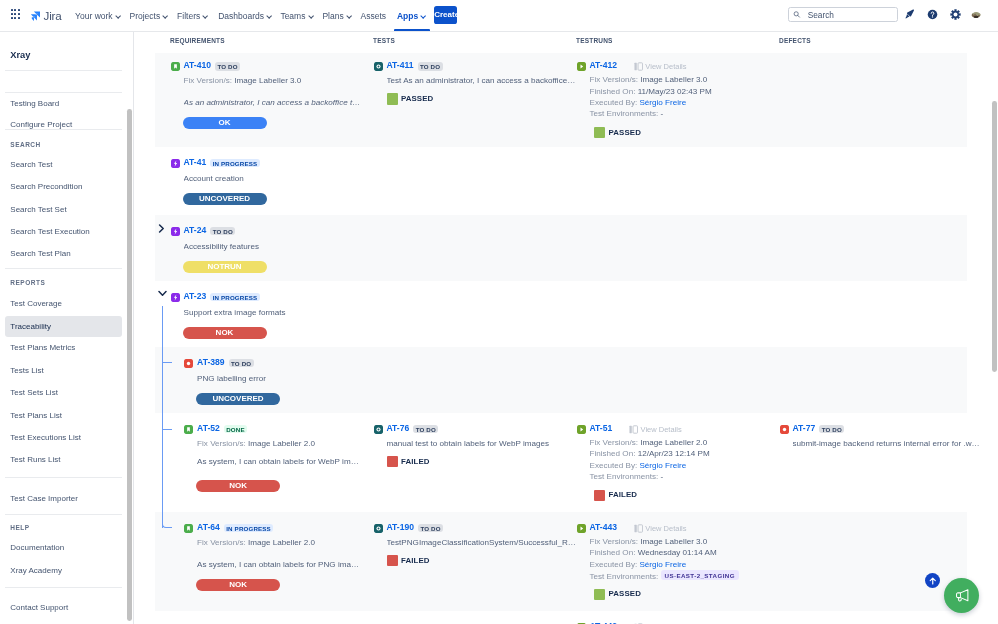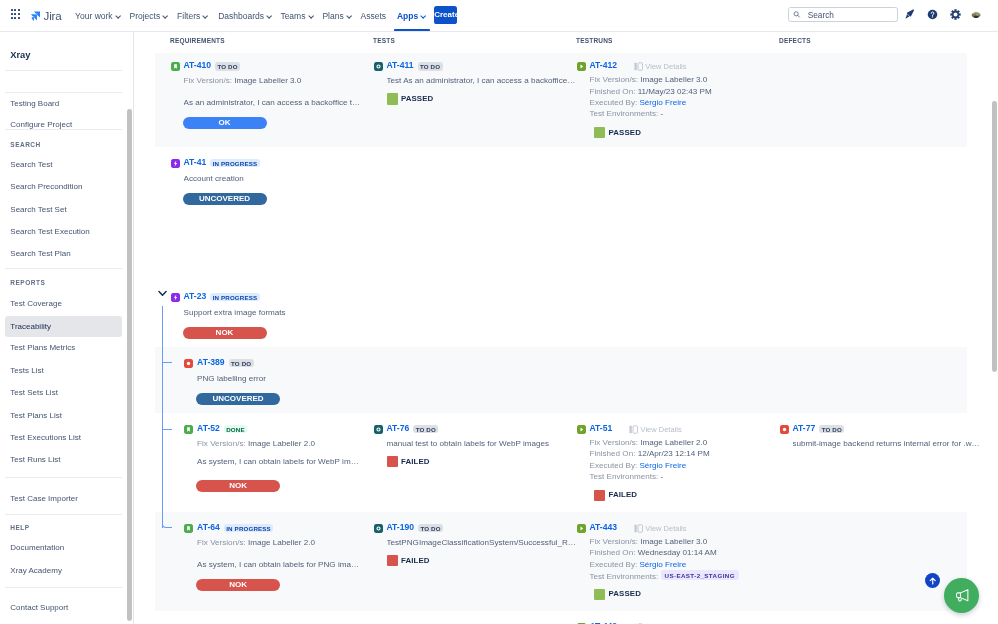--- a/index.html
+++ b/index.html
@@ -272,21 +272,21 @@
                 <rect width="16" height="16" rx="2.6" fill="#4bad4b"></rect>
                 <path d="M5.6 3.9h4.8v8.2L8 9.9l-2.4 2.2z" fill="#fff"></path>
               </svg>
               <a class="issue-key">AT-410</a>
               <span class="status-lozenge ">TO DO</span>
             </div>
           </div>
           <div class="cell" style="left: 28.5px; top: 25px;">
             <div class="field-line">Fix Version/s: <span class="field-val">Image Labeller 3.0</span></div>
           </div>
-          <div class="cell" style="left: 28.5px; top: 47px;">
+          <div class="cell" style="left: 28.5px; top: 47px; font-style: italic;">
             <div class="summary">As an administrator, I can access a backoffice t…</div>
           </div>
           <div class="cell" style="left: 27.5px; top: 67px;"><span class="pill ok">OK</span></div>
           <div class="cell" style="left: 218.5px; top: 11px;">
             <div class="key-line">
               <svg class="ikon" viewBox="0 0 16 16">
                 <rect width="16" height="16" rx="2.6" fill="#176269"></rect>
                 <circle cx="8" cy="8" r="3.6" fill="#fff"></circle>
                 <circle cx="8" cy="8" r="1.7" fill="#176269"></circle>
               </svg>
@@ -341,20 +341,39 @@
               </svg>
               <a class="issue-key">AT-41</a>
               <span class="status-lozenge inprogress">IN PROGRESS</span>
             </div>
           </div>
           <div class="cell" style="left: 28.5px; top: 26px;">
             <div class="summary">Account creation</div>
           </div>
           <div class="cell" style="left: 27.5px; top: 46px;"><span class="pill uncovered">UNCOVERED</span></div>
         </div>
+        <div class="row" style="top: 161.6px; height: 66px;">
+          <div class="cell twisty-cell" style="left: 2.5px; top: 9px;"><span class="twisty-wrap"><svg width="7" height="9" viewBox="0 0 7 9">
+                <path d="M1.6 1 5.2 4.5 1.6 8" fill="none" stroke="#172b4d" stroke-width="1.5" stroke-linecap="round" stroke-linejoin="round"></path>
+              </svg></span></div>
+          <div class="cell" style="left: 15.5px; top: 11px;">
+            <div class="key-line">
+              <svg class="ikon" viewBox="0 0 16 16">
+                <rect width="16" height="16" rx="2.4" fill="#8b2aea"></rect>
+                <path d="M9.6 2.6 5.1 8.6h2.6l-1.2 4.8 4.5-6.1H8.3z" fill="#fff"></path>
+              </svg>
+              <a class="issue-key">AT-24</a>
+              <span class="status-lozenge ">TO DO</span>
+            </div>
+          </div>
+          <div class="cell" style="left: 28.5px; top: 26px;">
+            <div class="summary">Accessibility features</div>
+          </div>
+          <div class="cell" style="left: 27.5px; top: 46px;"><span class="pill notrun">NOTRUN</span></div>
+        </div>
         <div class="row alt" style="top: 227.6px; height: 66px;">
           <div class="cell twisty-cell" style="left: 2.5px; top: 9px;"><span class="twisty-wrap"><svg width="9" height="7" viewBox="0 0 9 7">
                 <path d="M1 1.6 4.5 5.2 8 1.6" fill="none" stroke="#172b4d" stroke-width="1.5" stroke-linecap="round" stroke-linejoin="round"></path>
               </svg></span></div>
           <div class="cell" style="left: 15.5px; top: 11px;">
             <div class="key-line">
               <svg class="ikon" viewBox="0 0 16 16">
                 <rect width="16" height="16" rx="2.4" fill="#8b2aea"></rect>
                 <path d="M9.6 2.6 5.1 8.6h2.6l-1.2 4.8 4.5-6.1H8.3z" fill="#fff"></path>
               </svg>

